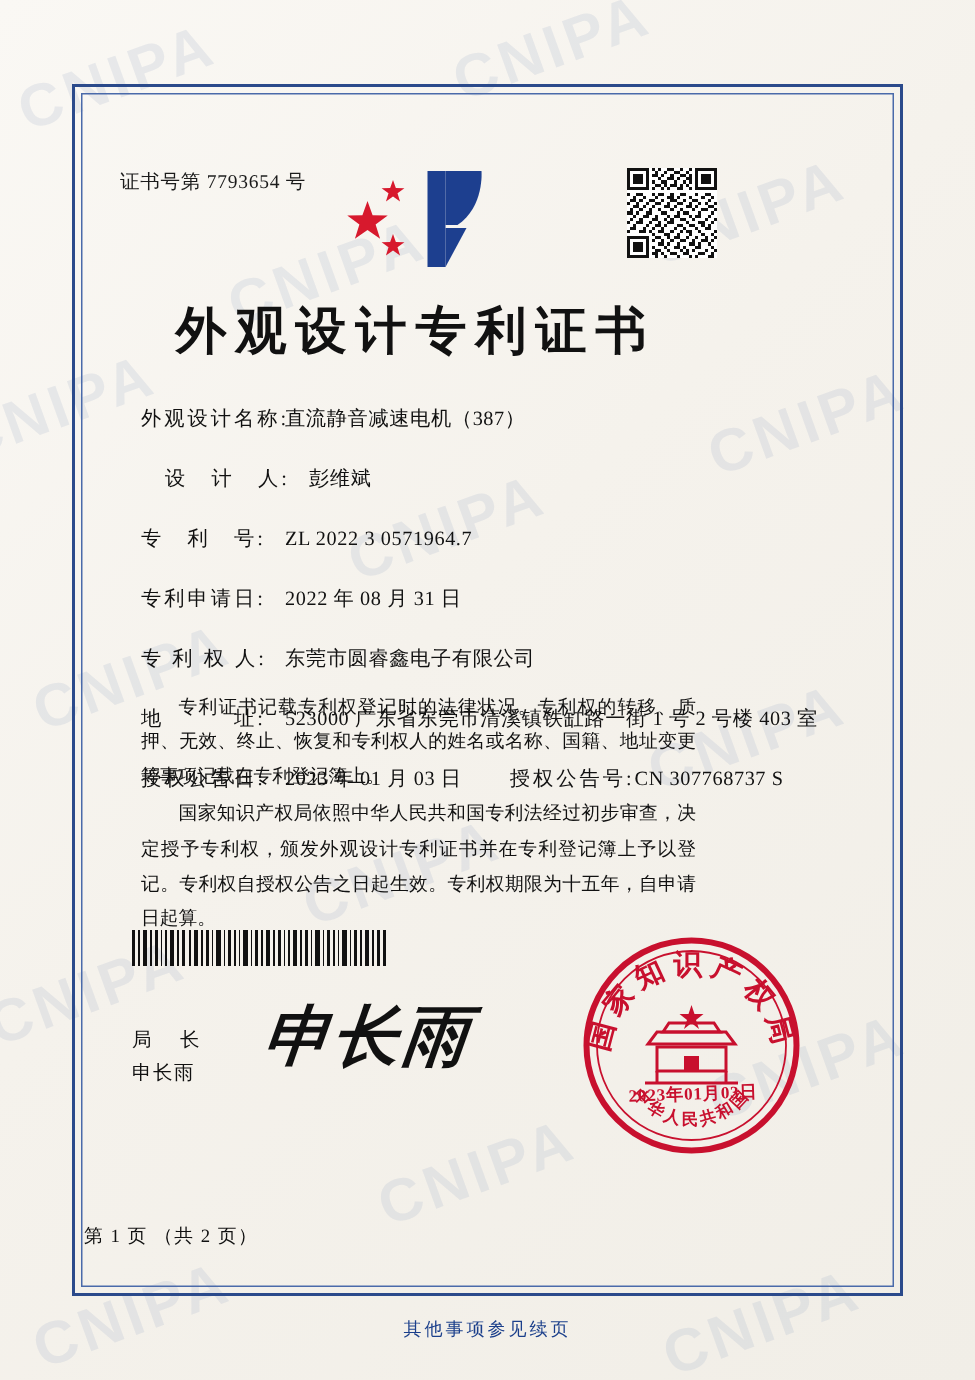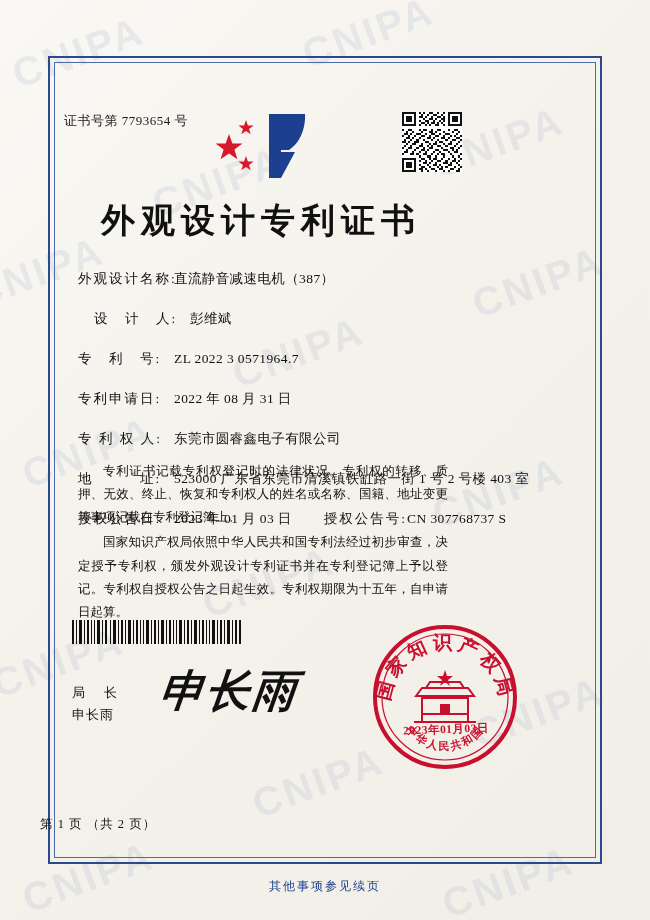--- a/index.html
+++ b/index.html
@@ -48,21 +48,21 @@
     top: 62px;
     width: 542px;
     height: 796px;
     border: 1px solid #4a6aaa;
     box-sizing: border-box;
   }
 
   
   #content {
     position: absolute;
-    left: 40px;
+    left: 56px;
     top: 62px;
     width: 442px;
     height: 796px;
     text-decoration: underline;
   }
 
   #cert-no {
     position: absolute;
     left: 24px;
     top: 50px;

